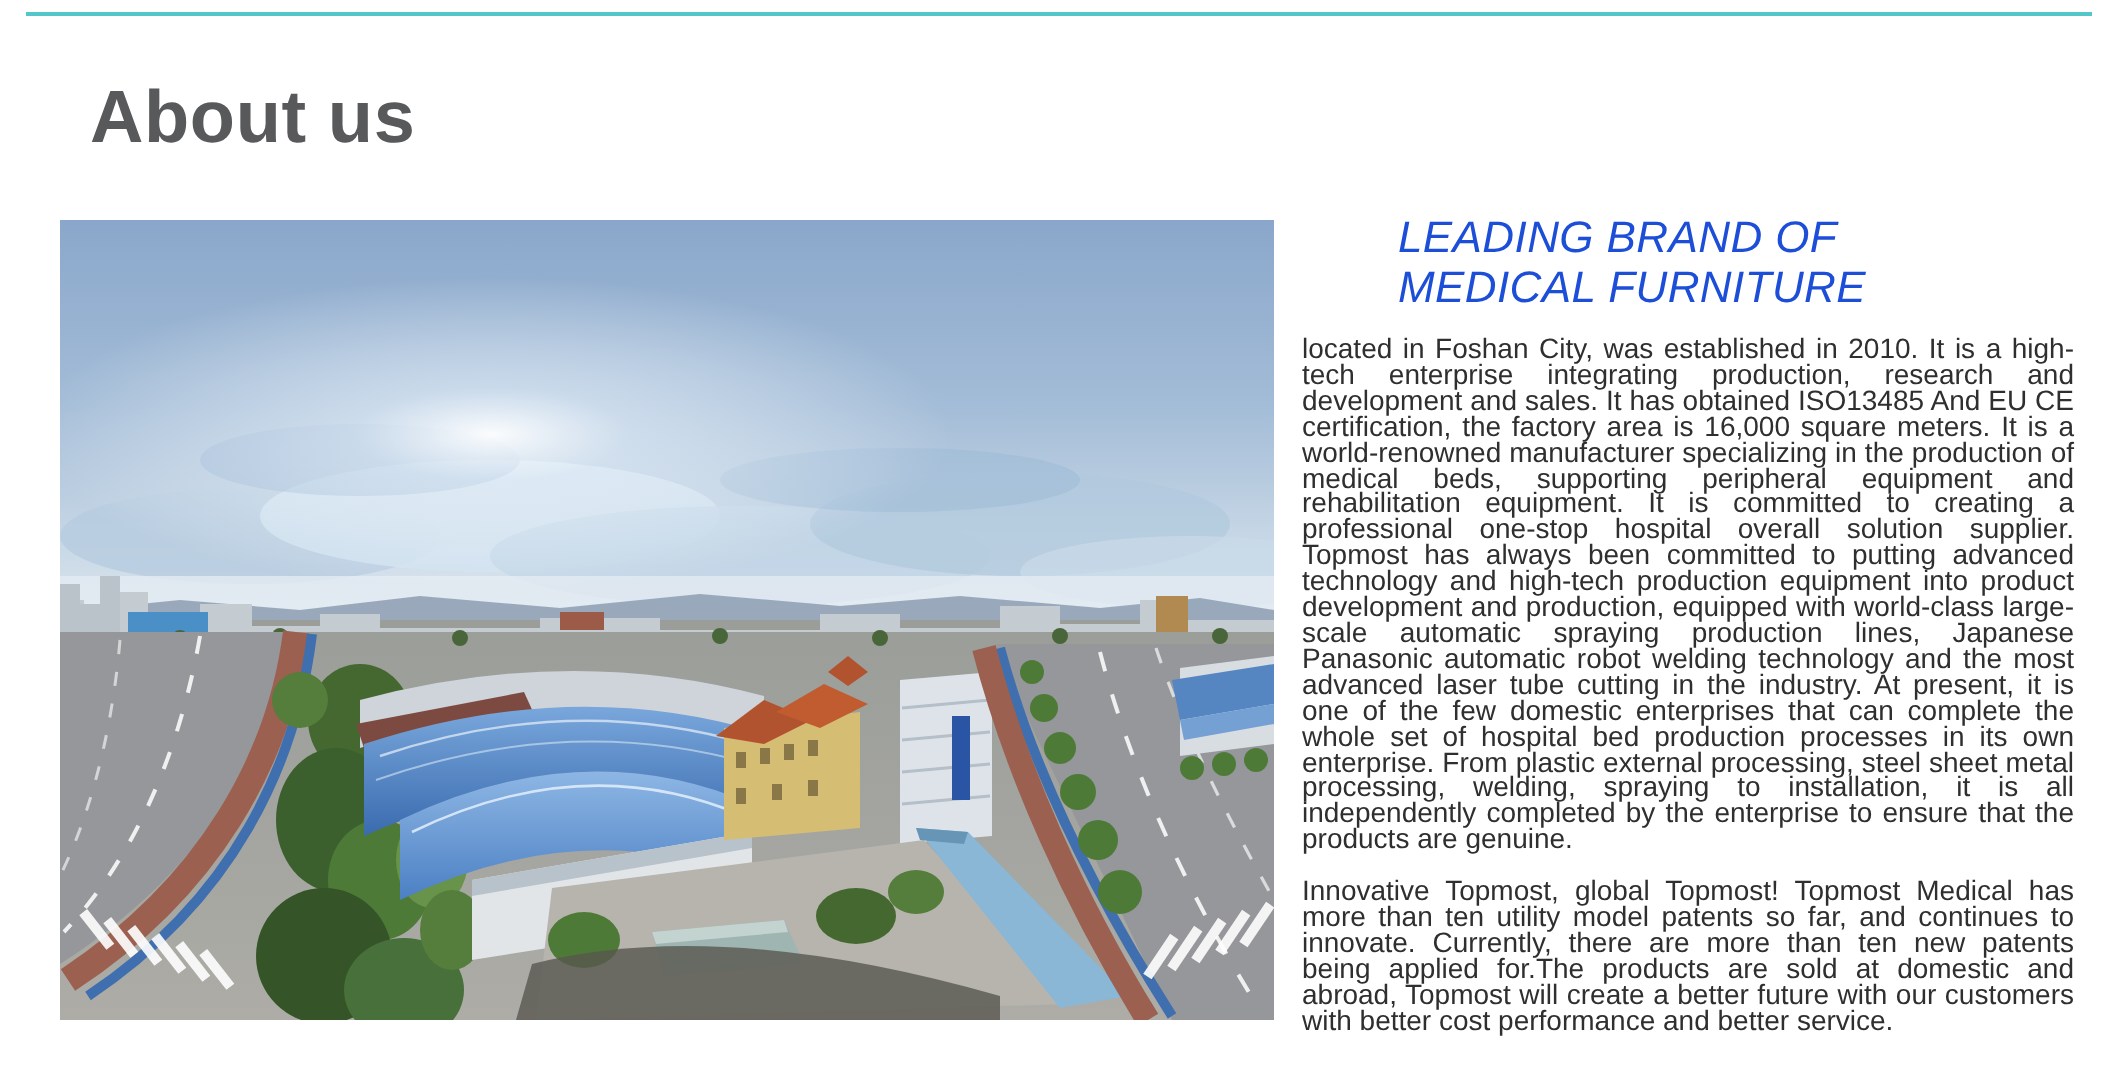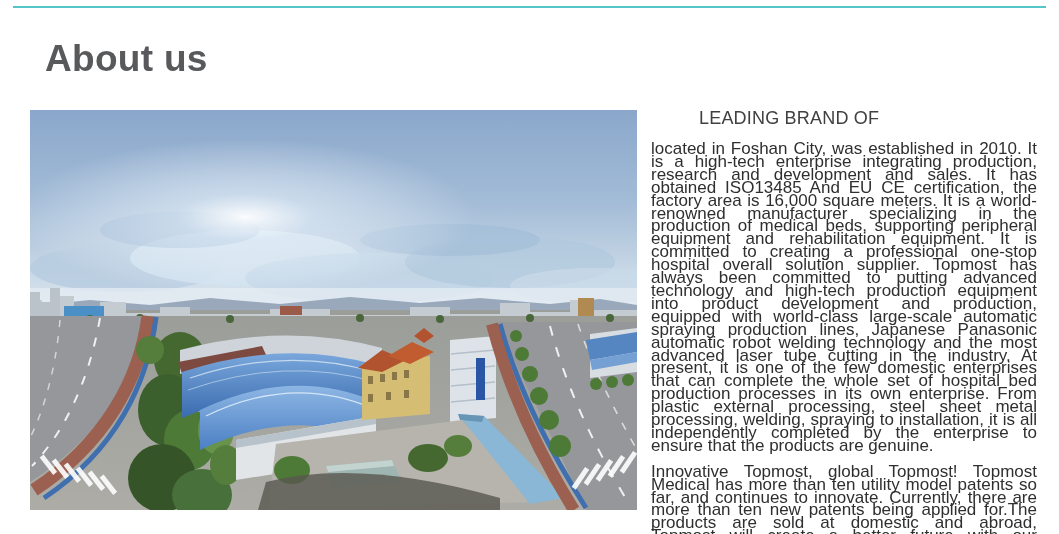--- a/index.html
+++ b/index.html
@@ -3,22 +3,22 @@
 <meta charset="utf-8">
 <style>
   html,body { margin:0; padding:0; background:#ffffff; }
   body { font-family:"Liberation Sans", sans-serif; }
   .page { position:relative; width:1059px; height:534px; background:#ffffff; overflow:hidden; }
   .top-rule { position:absolute; left:13px; right:13px; top:6px; height:2px; background:#53c6ca; }
   .page-title { position:absolute; left:41px; top:34px; margin:4px; font-size:37px; font-weight:bold; color:#58595b; letter-spacing:0.3px; }
   .photo { position:absolute; left:30px; top:110px; width:607px; height:400px; overflow:hidden; }
   .photo svg { display:block; width:100%; height:100%; }
   .text-col { position:absolute; left:651px; top:106px; width:386px; }
-  .section-heading { margin:0 0 12px 0; padding-left:48px; font-size:18px; line-height:25px; font-weight:400; color:#404040; letter-spacing:0.2px; }
-  .text-col p { margin:0 0 13px 0; font-size:17px; line-height:12.9px; color:#2f2f2f; text-align:justify; }
+  .section-heading { margin:0 0 12px 0; padding-left:48px; font-size:22px; line-height:25px; font-weight:400; color:#1d4ed8; letter-spacing:0.2px;font-style:italic; }
+  .text-col p { margin:0 0 13px 0; font-size:14px; line-height:12.9px; color:#2f2f2f; text-align:justify; }
 </style>
 </head>
 <body>
 
 <div class="page">
 
   <div class="top-rule"></div>
 
   <h1 class="page-title">About us</h1>
 
@@ -188,18 +188,19 @@
           <circle cx="598" cy="270" r="6"></circle>
       </g>
 
       <path d="M0,206 L0,182 L10,182 L10,192 L20,192 L20,178 L30,178 L30,206 Z" fill="#b9c3c9"></path>
     </svg>
   </div>
 
   <div class="text-col">
     <h2 class="section-heading">
       <span>LEADING BRAND OF</span><br>
+      <span>MEDICAL FURNITURE</span>
     </h2>
     <p>located in Foshan City, was established in 2010.  It is a high-tech enterprise integrating production, research and development and sales. It has obtained ISO13485 And EU CE certification, the  factory area is 16,000 square meters. It is a world-renowned manufacturer specializing in the production of medical beds, supporting peripheral equipment and rehabilitation equipment. It is committed to creating a professional one-stop hospital overall solution supplier. Topmost has always been committed to putting advanced technology and high-tech production equipment into product development and production, equipped with world-class large-scale automatic spraying production lines, Japanese Panasonic automatic robot welding technology and the most advanced laser tube cutting in the industry. At present, it is one of the few domestic enterprises that can complete the whole set of hospital bed production processes in its own enterprise. From plastic external processing, steel sheet metal processing, welding, spraying to installation, it is all independently completed by the enterprise to ensure that the products are genuine.</p>
     <p>Innovative Topmost, global Topmost! Topmost Medical has more than ten utility model patents so far, and continues to innovate. Currently, there are more than ten new patents being applied for.The products are sold at domestic  and abroad, Topmost will create a better future with our customers with better cost performance and better service.</p>
   </div>
 
 </div>
 
 </body></html>

